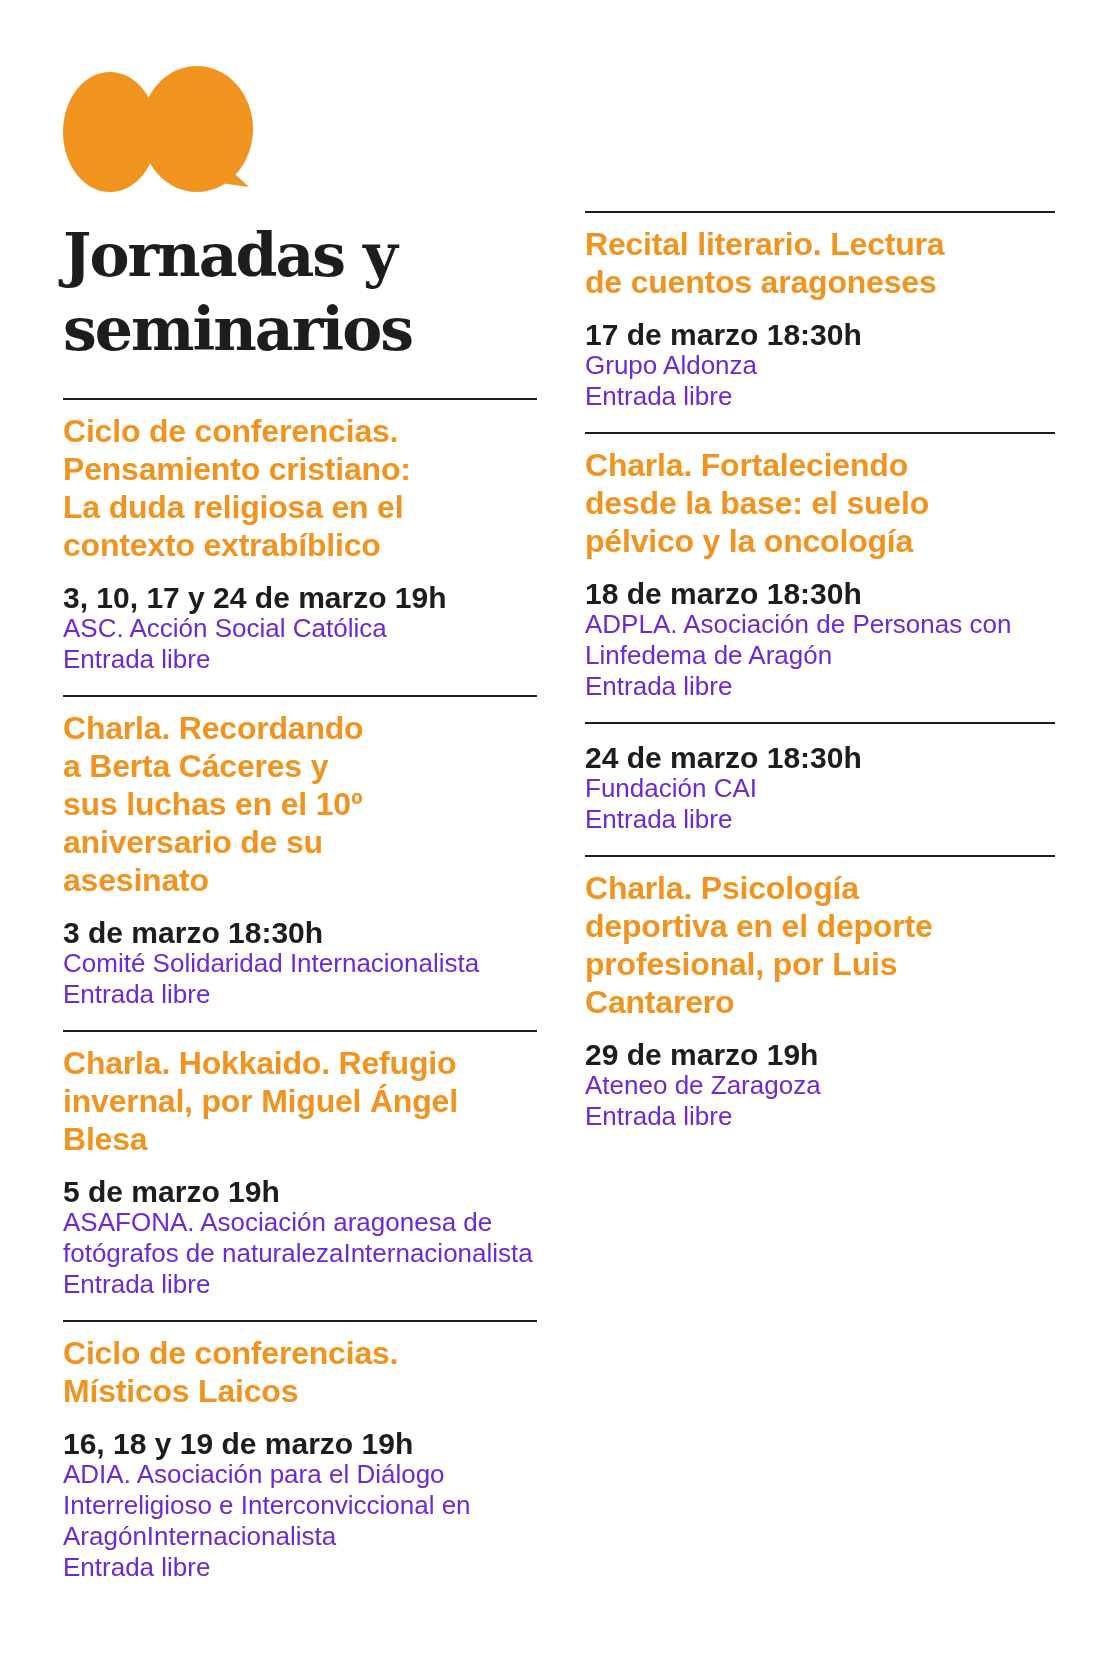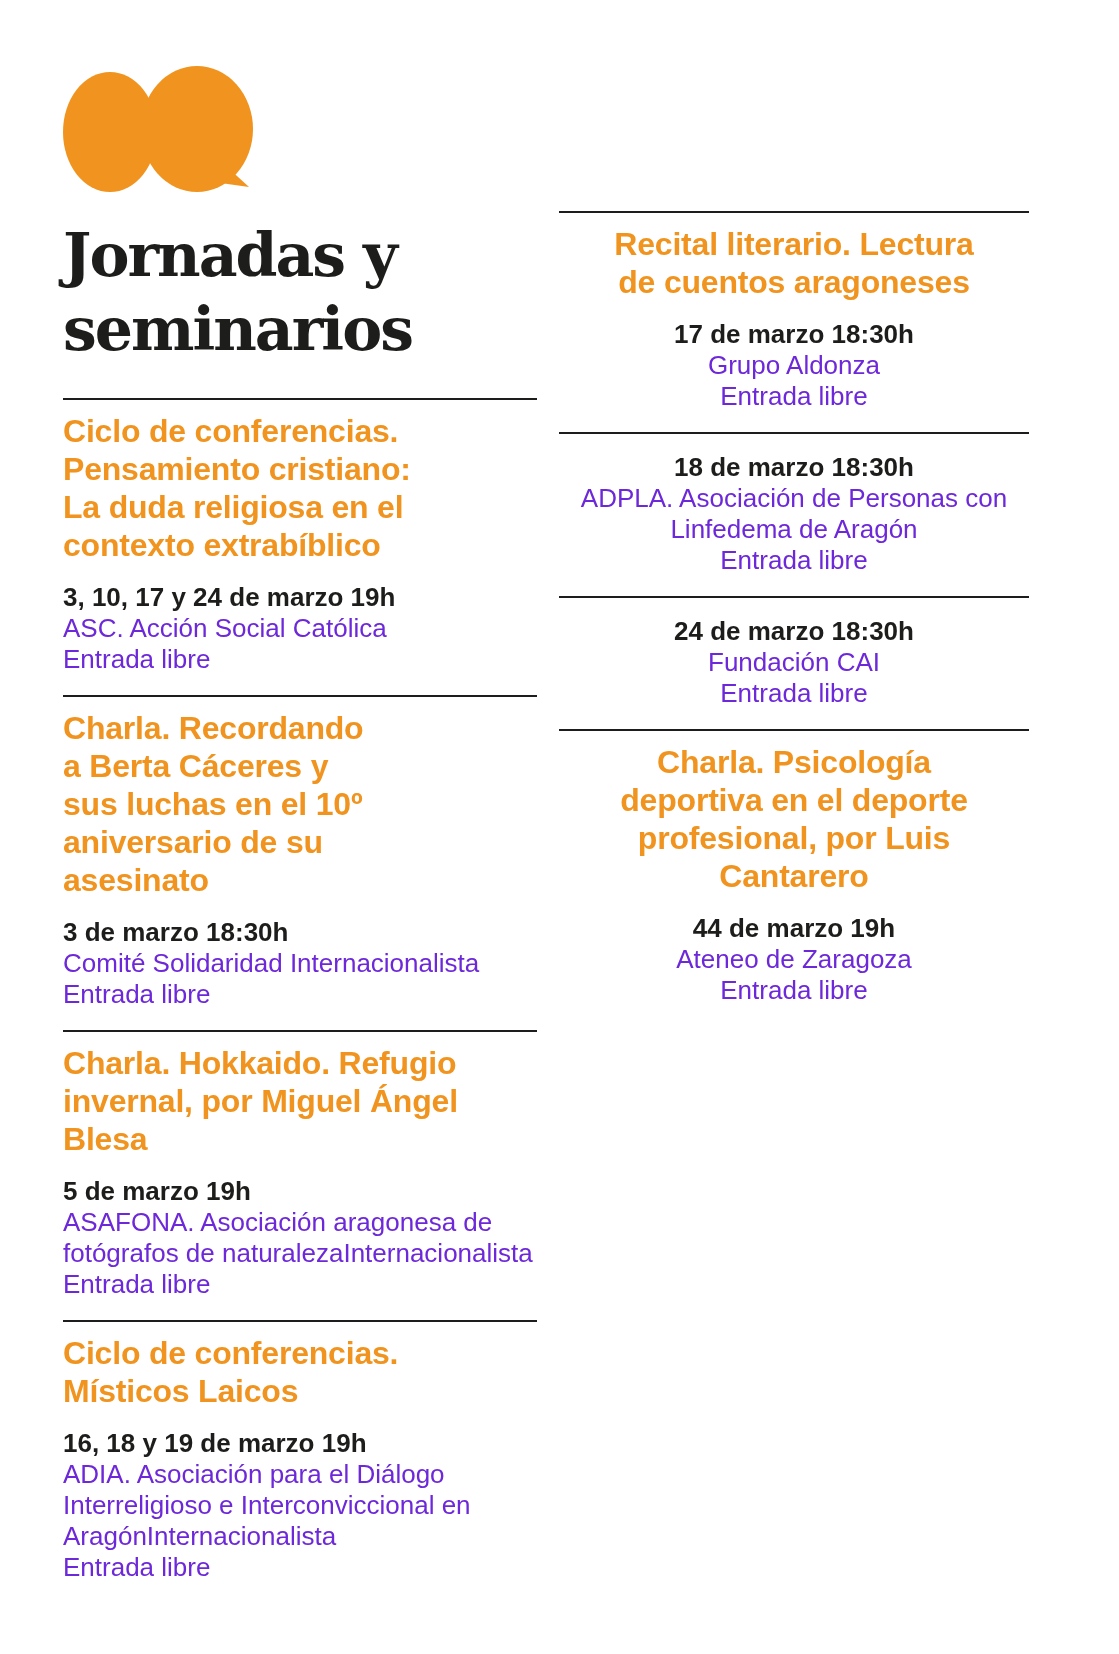--- a/index.html
+++ b/index.html
@@ -9,21 +9,21 @@
     position: relative;
     width: 1119px;
     height: 1596px;
     background: #ffffff;
     overflow: hidden;
     font-family: "Liberation Sans", sans-serif;
     color: #1d1d1b;
   }
   .col { position: absolute; top: 0; }
   .col-left  { left: 63px;  width: 474px; }
-  .col-right { left: 559px; width: 470px; top: 211px; text-align: center; }
+  .col-right { left: 585px; width: 470px; top: 211px; }
 
   .logo { display: block; margin: 66px 0 0 0; }
 
   h1.brand-title {
     font-family: "DejaVu Serif", "Liberation Serif", serif;
     font-weight: bold;
     font-size: 60px;
     line-height: 74px;
     letter-spacing: -2px;
     margin: 22px 0 0 0;
@@ -45,21 +45,21 @@
     line-height: 38px;
     font-weight: bold;
     letter-spacing: -0.2px;
     color: #f0941f;
     margin: 0;
     white-space: pre-line;
   }
   .event p { margin: 0; }
   .event .event-date {
     margin-top: 18px;
-    font-size: 26px;
+    font-size: 30px;
     line-height: 31px;
     font-weight: bold;
     color: #1d1d1b;
   }
   .event .event-org,
   .event .event-entry {
     font-size: 26px;
     line-height: 31px;
     font-weight: normal;
     color: #6d28d9;
@@ -141,40 +141,43 @@
         <hr class="divider">
         <h2 class="event-title">Recital literario. Lectura
 de cuentos aragoneses</h2>
         <p class="event-date">17 de marzo 18:30h</p>
         <p class="event-org">Grupo Aldonza</p>
         <p class="event-entry">Entrada libre</p>
       </section>
 
       <section class="event">
         <hr class="divider">
+        <h2 class="event-title">Charla. Fortaleciendo
+desde la base: el suelo
+pélvico y la oncología</h2>
         <p class="event-date">18 de marzo 18:30h</p>
         <p class="event-org">ADPLA. Asociación de Personas con
 Linfedema de Aragón</p>
         <p class="event-entry">Entrada libre</p>
       </section>
 
       <section class="event">
         <hr class="divider">
         <p class="event-date">24 de marzo 18:30h</p>
         <p class="event-org">Fundación CAI</p>
         <p class="event-entry">Entrada libre</p>
       </section>
 
       <section class="event">
         <hr class="divider">
         <h2 class="event-title">Charla. Psicología
 deportiva en el deporte
 profesional, por Luis
 Cantarero</h2>
-        <p class="event-date">44 de marzo 19h</p>
+        <p class="event-date">29 de marzo 19h</p>
         <p class="event-org">Ateneo de Zaragoza</p>
         <p class="event-entry">Entrada libre</p>
       </section>
 
     </div>
   </div>
 
 </div>
 
 </body></html>

